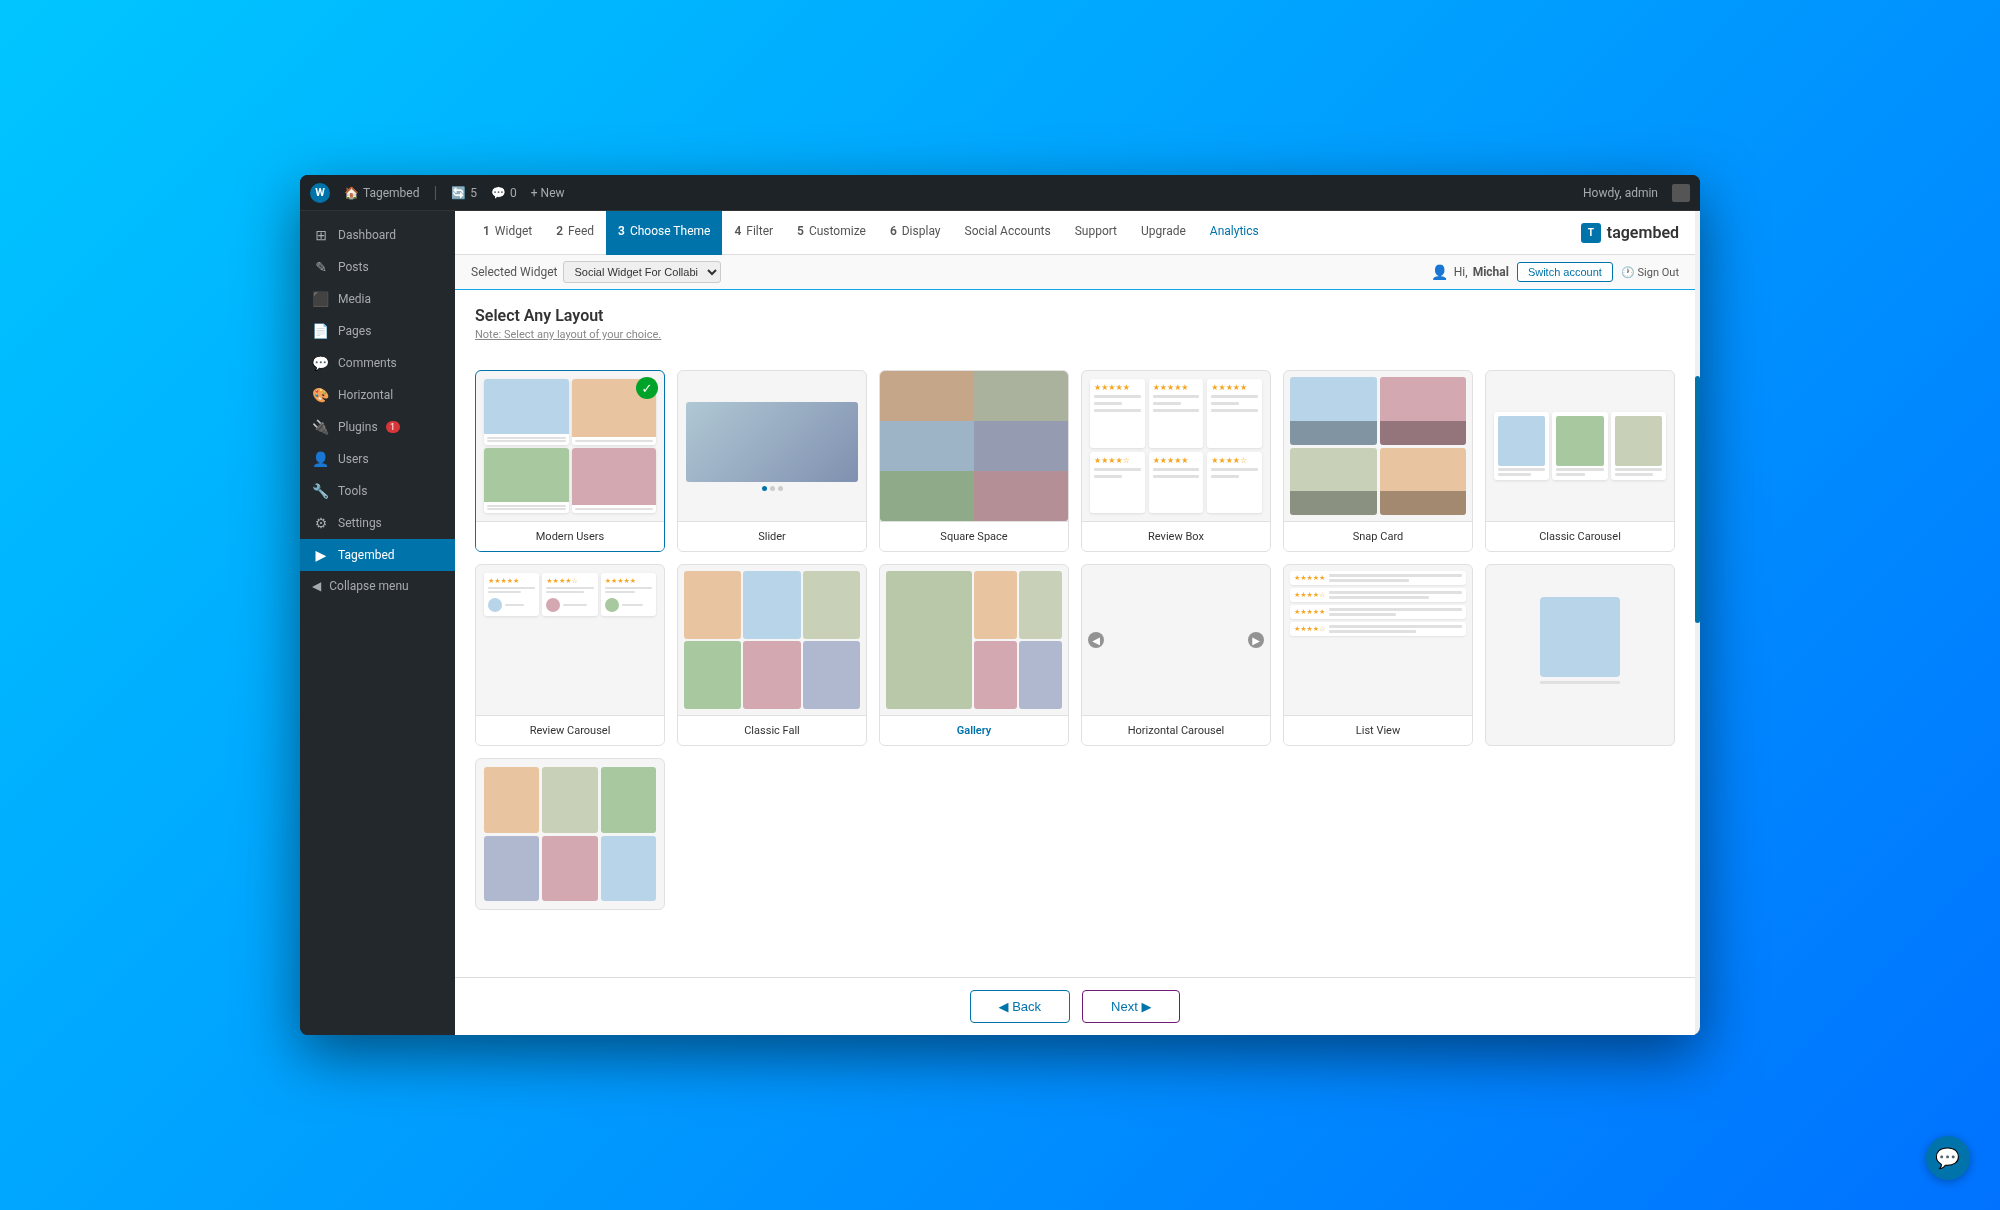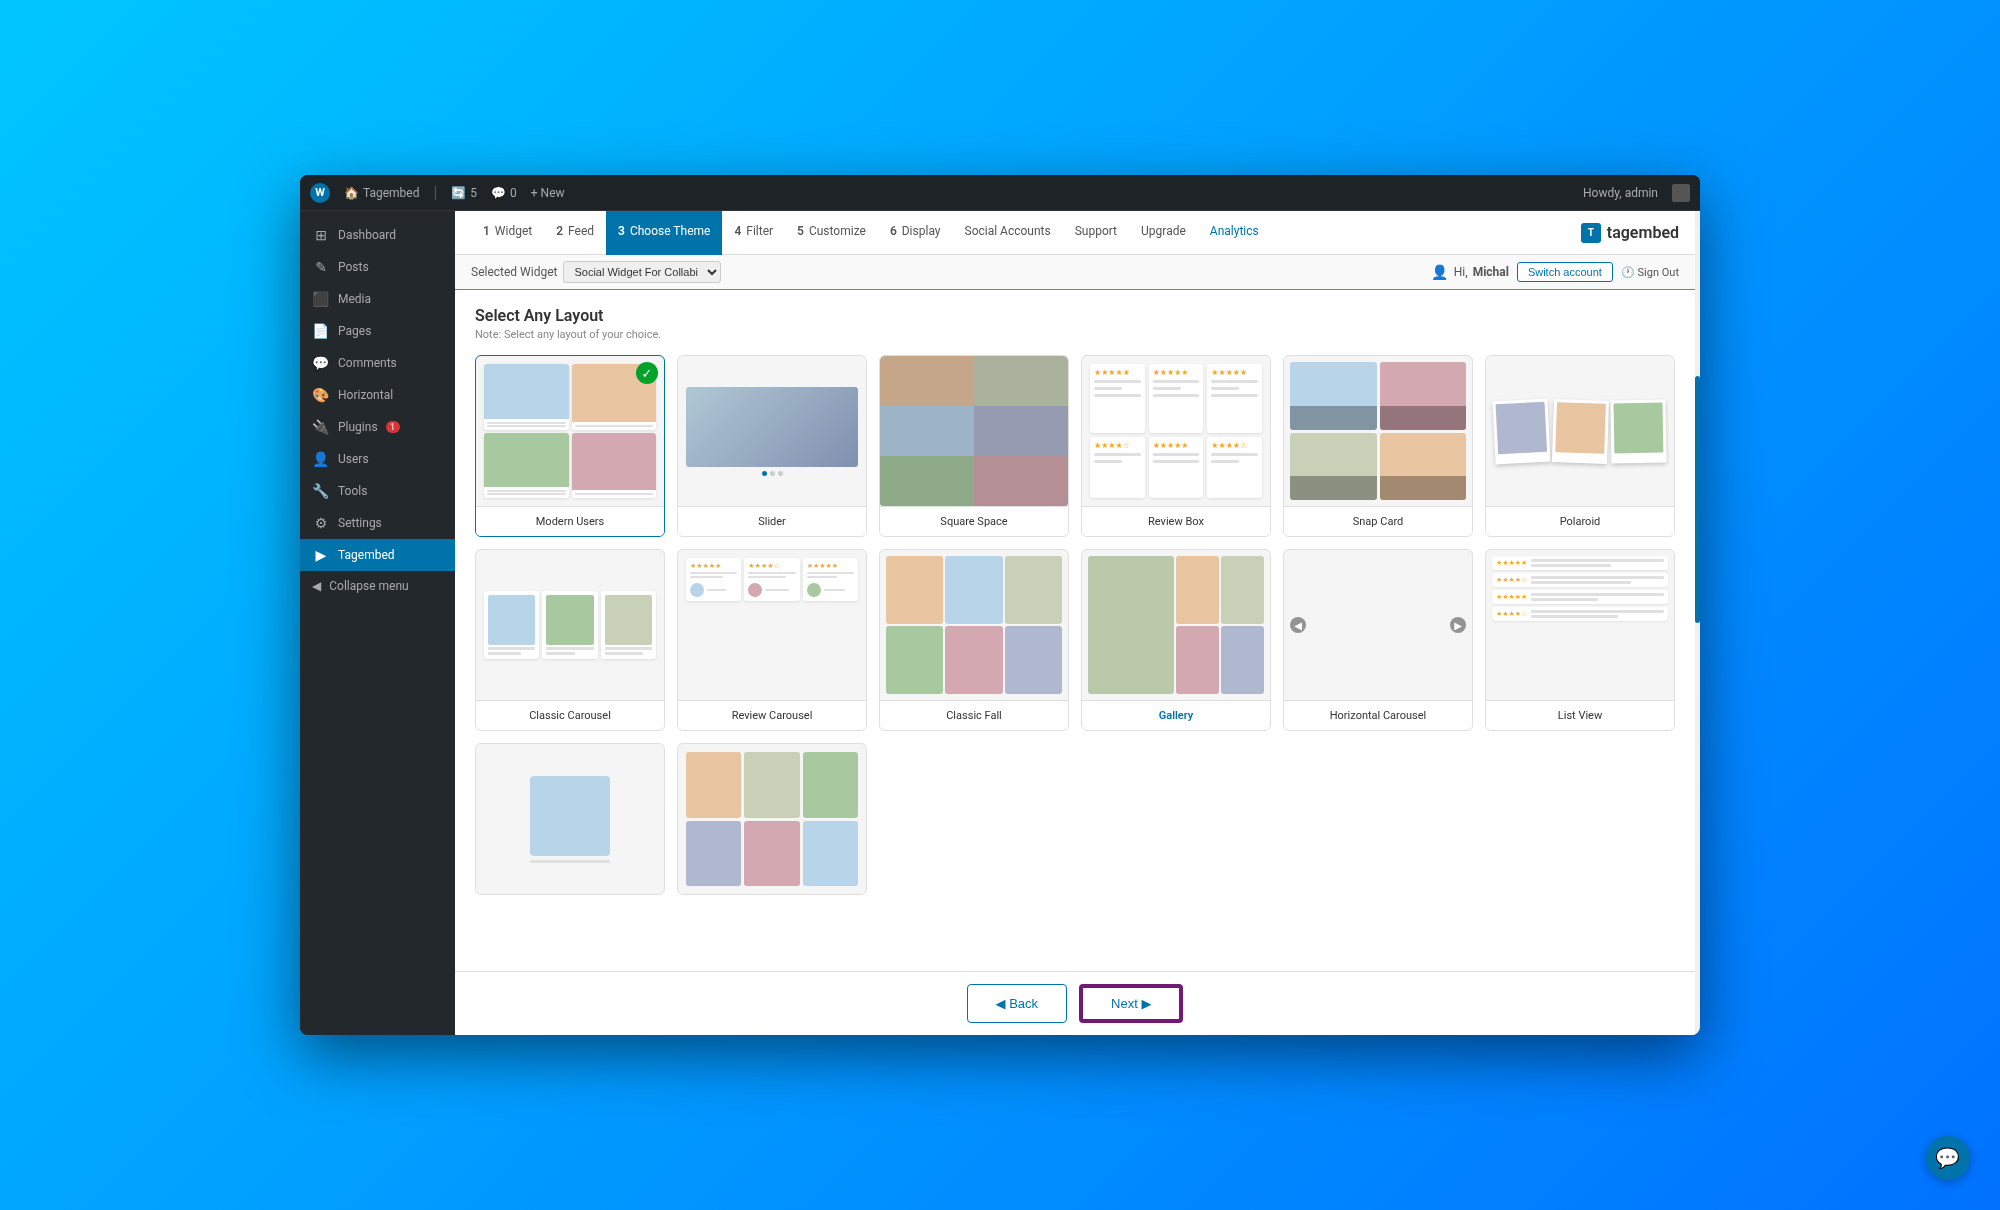--- a/index.html
+++ b/index.html
@@ -46,36 +46,36 @@
     .widget-select { border: 1px solid #ccc; border-radius: 3px; padding: 3px 6px; font-size: 11px; color: #333; cursor: pointer; }
     .user-actions { display: flex; align-items: center; gap: 8px; }
     .user-greeting { display: flex; align-items: center; gap: 5px; font-size: 12px; color: #555; }
     .user-icon { font-size: 14px; }
     .btn-switch { background: white; border: 1px solid #0073aa; color: #0073aa; padding: 3px 10px; border-radius: 3px; font-size: 11px; cursor: pointer; }
     .btn-signout { display: flex; align-items: center; gap: 3px; color: #555; font-size: 11px; cursor: pointer; }
 
     
     .layout-content { flex: 1; overflow-y: auto; padding: 16px 20px; background: white; }
     .section-title { font-size: 16px; font-weight: 600; color: #333; margin-bottom: 3px; }
-    .section-note { font-size: 11px; color: #888; margin-bottom: 14px; }
+    .section-note { font-size: 11px; color: #888; margin-bottom: 29px; text-decoration: underline; }
 
     
     .layout-grid { display: grid; grid-template-columns: repeat(6, 1fr); gap: 12px; }
     .layout-card { border: 1px solid #e0e0e0; border-radius: 6px; overflow: hidden; cursor: pointer; transition: border-color 0.2s; background: #f5f5f5; position: relative; }
     .layout-card.selected { border-color: #0073aa; }
     .layout-card-preview { height: 150px; display: flex; align-items: center; justify-content: center; overflow: hidden; }
     .layout-card-label { text-align: center; padding: 8px 4px; font-size: 11px; color: #333; background: white; border-top: 1px solid #e0e0e0; }
     .layout-card-label.highlight { color: #0073aa; font-weight: 600; }
     .check-badge { position: absolute; top: 6px; right: 6px; width: 22px; height: 22px; background: #00a32a; border-radius: 50%; display: flex; align-items: center; justify-content: center; color: white; font-size: 13px; z-index: 2; }
 
     
     .bottom-nav { border-top: 1px solid #ddd; padding: 12px 20px; display: flex; justify-content: center; gap: 12px; flex-shrink: 0; background: white; }
     .btn-nav { padding: 8px 28px; border-radius: 4px; font-size: 13px; cursor: pointer; display: flex; align-items: center; gap: 5px; }
     .btn-back { background: white; border: 1px solid #0073aa; color: #0073aa; }
-    .btn-next { background: white; border: 4px solid #701a75; color: #0073aa; }
+    .btn-next { background: white; border: 1px solid #701a75; color: #0073aa; }
 
     
     .layout-content::-webkit-scrollbar { width: 6px; }
     .layout-content::-webkit-scrollbar-track { background: #f1f1f1; }
     .layout-content::-webkit-scrollbar-thumb { background: #0073aa; border-radius: 3px; }
 
     
     .chat-bubble { position: fixed; bottom: 30px; right: 30px; width: 44px; height: 44px; background: #0073aa; border-radius: 50%; display: flex; align-items: center; justify-content: center; color: white; font-size: 20px; cursor: pointer; box-shadow: 0 2px 10px rgba(0,0,0,0.3); }
 
     .review-preview { display: grid; grid-template-columns: 1fr 1fr 1fr; gap: 4px; padding: 8px; width: 100%; height: 100%; }
@@ -432,36 +432,20 @@
                   </div>
       <div class="c2" style="border-radius:3px;position:relative;">
                     <div style="position:absolute;bottom:0;left:0;right:0;height:35%;background:rgba(0,0,0,0.3);border-radius:0 0 3px 3px;"></div>
                   </div>
     </div>
               </div>
               <div class="layout-card-label">Snap Card</div>
             </div>
             <div class="layout-card">
               <div class="layout-card-preview">
-    <div class="polaroid-preview">
-      <div class="polaroid-item">
-                    <div class="polaroid-img c6" style="height:50px;"></div>
-                  </div>
-      <div class="polaroid-item">
-                    <div class="polaroid-img c2" style="height:50px;"></div>
-                  </div>
-      <div class="polaroid-item">
-                    <div class="polaroid-img c3" style="height:50px;"></div>
-                  </div>
-    </div>
-              </div>
-              <div class="layout-card-label">Polaroid</div>
-            </div>
-            <div class="layout-card">
-              <div class="layout-card-preview">
     <div class="carousel-preview">
       <div class="carousel-card">
                     <div class="carousel-img c1"></div>
                     <div class="carousel-text-line"></div>
                     <div class="carousel-text-line" style="width:70%"></div>
                   </div>
       <div class="carousel-card">
                     <div class="carousel-img c3"></div>
                     <div class="carousel-text-line"></div>
                     <div class="carousel-text-line" style="width:60%"></div>

